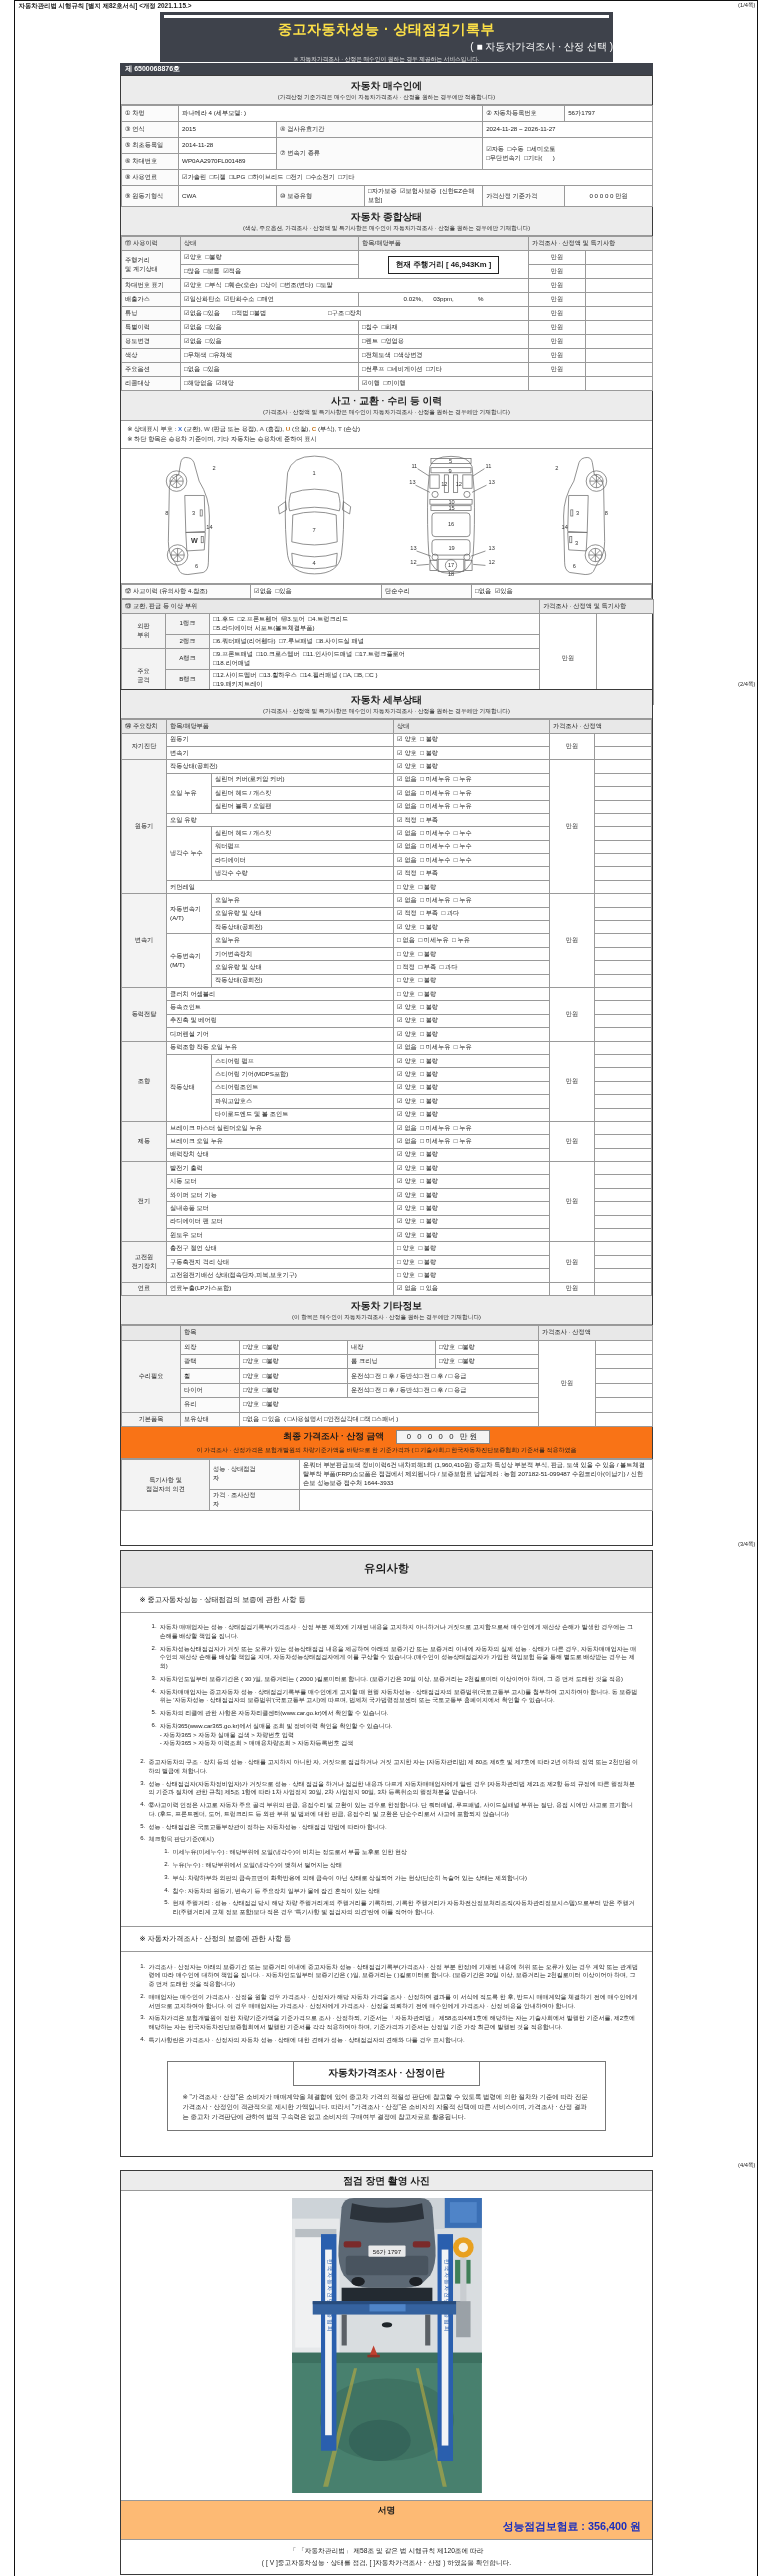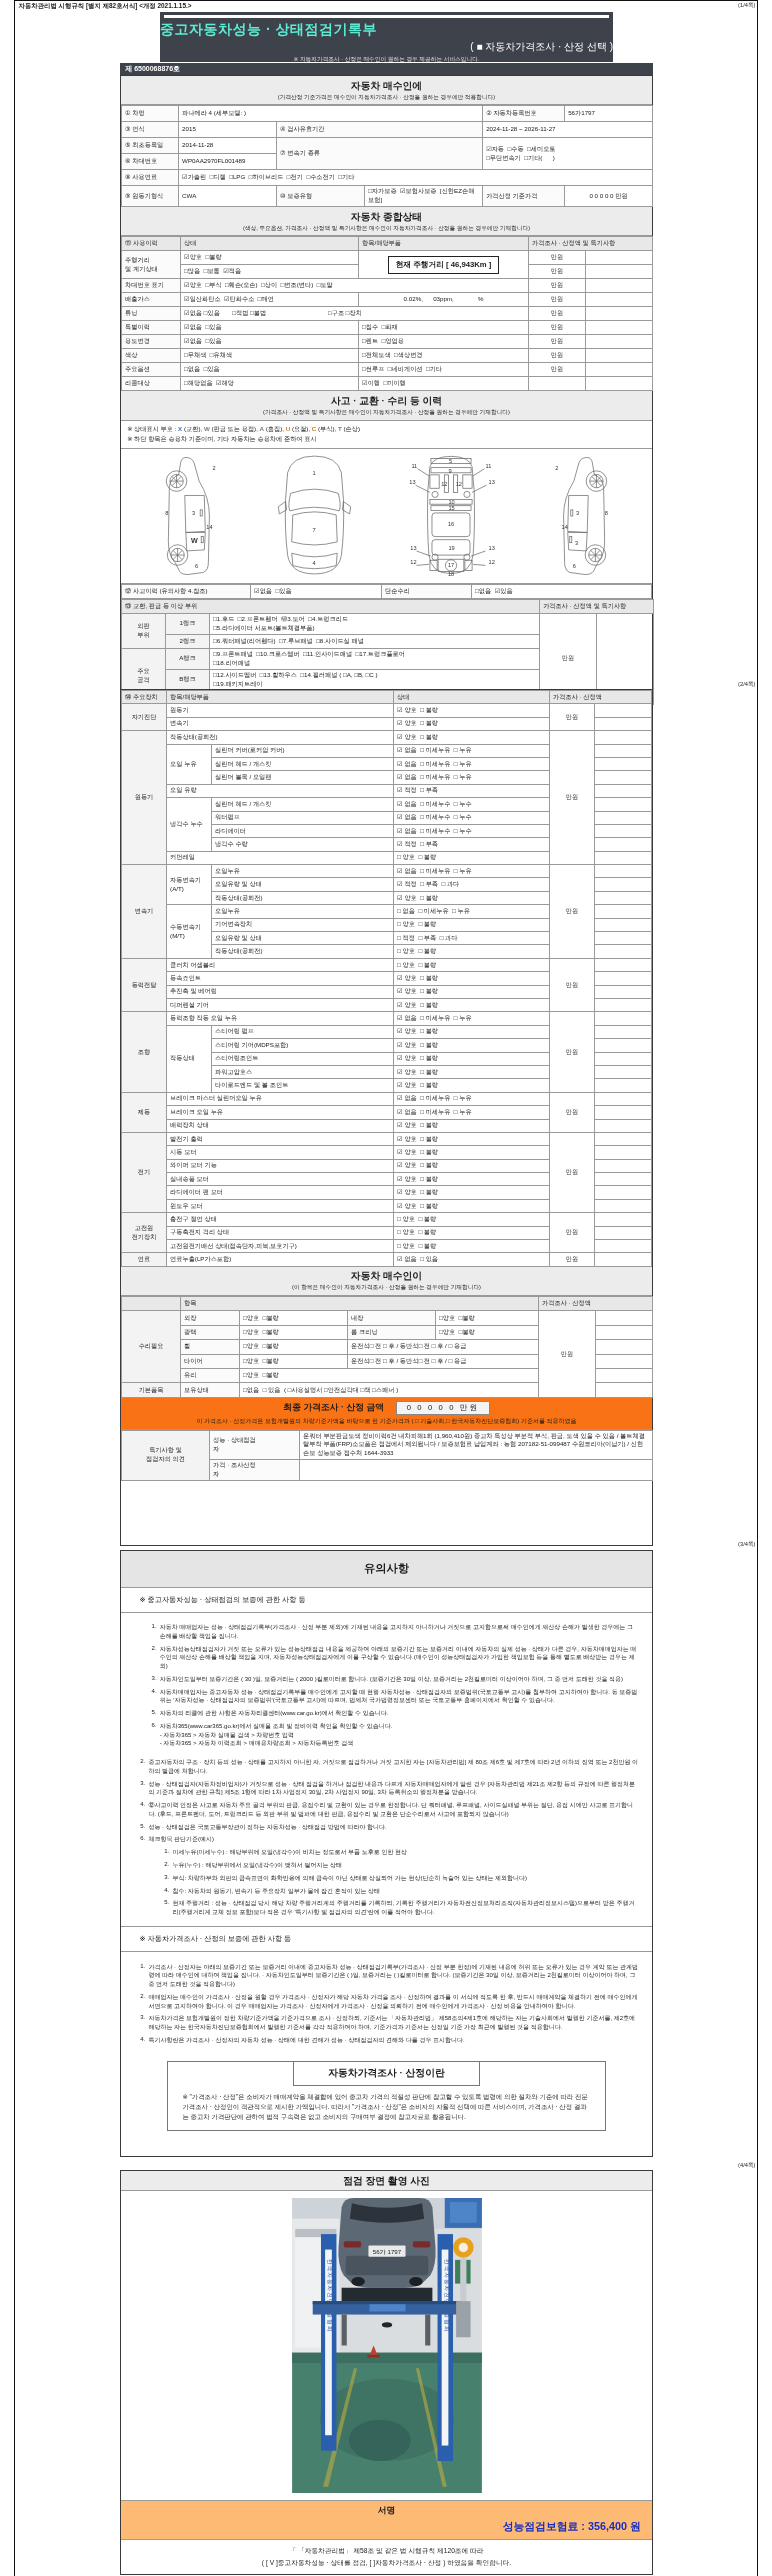--- a/index.html
+++ b/index.html
@@ -5,21 +5,21 @@
   html,body{margin:0;padding:0;}
   body{width:773px;height:2576px;position:relative;background:#fff;overflow:hidden;
        font-family:"Liberation Sans","DejaVu Sans",sans-serif;color:#1a1a1a;}
   .frame{position:absolute;left:14.4px;top:0;width:742px;height:2576px;
          border-left:1px solid #111;border-right:1px solid #111;border-top:1px solid #111;pointer-events:none;}
   .meta-line{position:absolute;left:18.5px;top:1.5px;font-size:6.4px;font-weight:bold;}
   .pagemark{position:absolute;right:17.5px;font-size:5.7px;color:#222;}
   
   .band1{position:absolute;left:160px;top:12.4px;width:453px;height:50px;background:#3e424b;}
   .band1 .wstrip{position:absolute;left:4.1px;top:2.6px;right:4.1px;height:2.6px;background:#fff;}
-  .band1 .t1{margin-top:8.2px;text-align:left;color:#5eead4;font-size:14px;font-weight:bold;letter-spacing:0.5px;}
+  .band1 .t1{margin-top:8.2px;text-align:center;color:#fde047;font-size:14px;font-weight:bold;letter-spacing:0.5px;}
   .band1 .t2{text-align:right;color:#fff;font-size:10px;margin-top:1.5px;margin-left:30px;}
   .band1 .t3{text-align:center;color:#e2e2e2;font-size:5.7px;margin-top:1.5px;}
   .band2{position:absolute;left:120px;top:63px;width:533px;height:12.4px;background:#3e424b;color:#fff;
          font-size:7px;font-weight:bold;line-height:12.4px;padding-left:5.2px;box-sizing:border-box;}
   
   .page{position:absolute;left:120px;width:533px;border:1px solid #3a3a3a;background:#fff;box-sizing:border-box;}
   #page1{top:75px;}
   #page2{top:689px;min-height:857px;}
   #page3{top:1550px;height:607px;overflow:hidden;}
   #page4{top:2170px;height:405px;overflow:hidden;}
@@ -391,20 +391,24 @@
         <tr>
           <td class="g">C랭크</td>
           <td>□15.대쉬패널  □16.플로어패널</td>
         </tr>
       </tbody>
   </table>
 </div>
 <div class="pagemark" style="top:681px;">(2/4쪽)</div>
 
 <div class="page" id="page2">
+  <div class="sec-title">
+    <div class="st">자동차 세부상태</div>
+    <div class="ss">(가격조사 · 산정액 및 특기사항은 매수인이 자동차가격조사 · 산정을 원하는 경우에만 기재합니다)</div>
+  </div>
   <table id="tbl-detail">
     <colgroup>
         <col style="width:45px">
         <col style="width:45px">
         <col style="width:182px">
         <col style="width:156px">
         <col style="width:45px">
         <col style="width:57px">
       </colgroup>
     <tbody>
@@ -647,21 +651,21 @@
           <td class="g">연료</td>
           <td colspan="2">연료누출(LP가스포함)</td>
           <td>☑ 없음  □ 있음</td>
           <td class="won">만원</td>
           <td></td>
         </tr>
       </tbody>
   </table>
 
   <div class="sec-title">
-    <div class="st">자동차 매수인이</div>
+    <div class="st">자동차 기타정보</div>
     <div class="ss">(이 항목은 매수인이 자동차가격조사 · 산정을 원하는 경우에만 기재합니다)</div>
   </div>
   <table id="tbl-etc">
     <colgroup>
         <col style="width:59px">
         <col style="width:59px">
         <col style="width:108px">
         <col style="width:88px">
         <col style="width:103px">
         <col style="width:57px">

